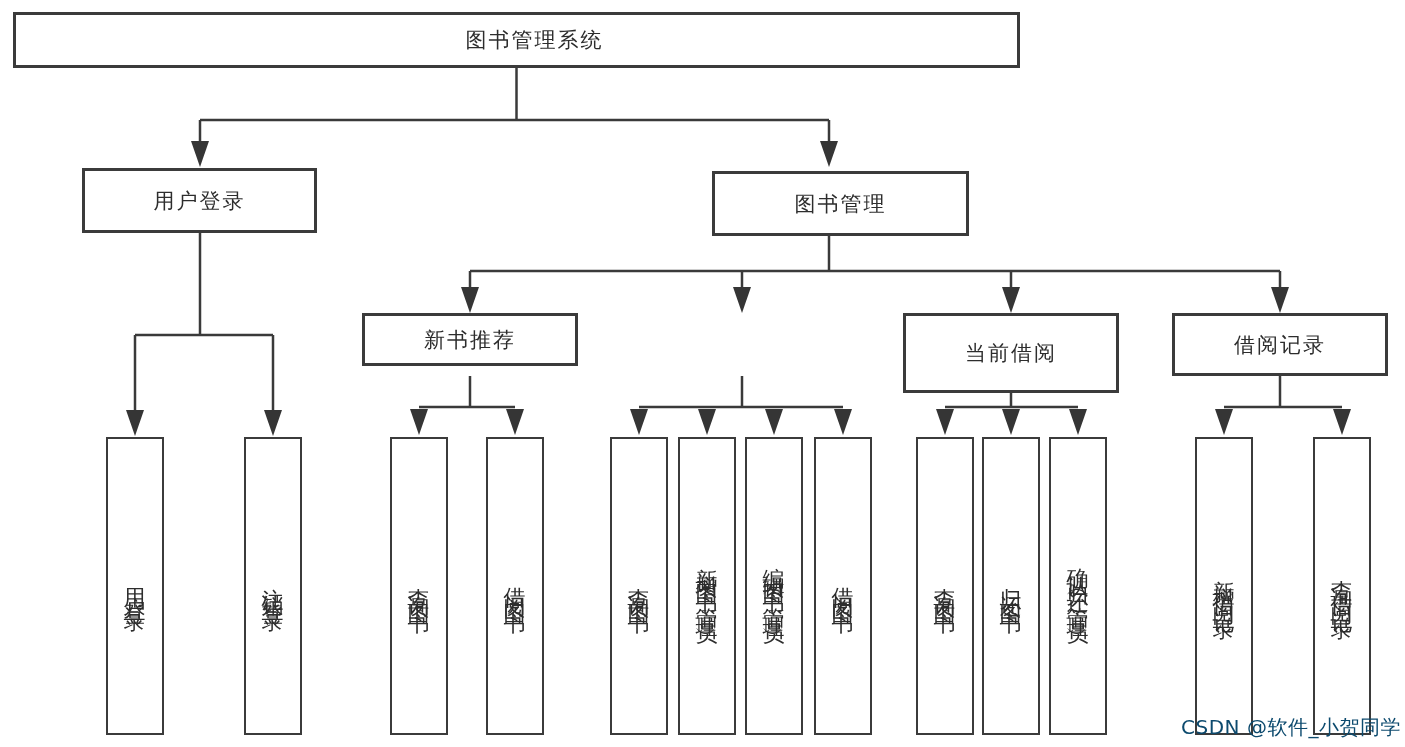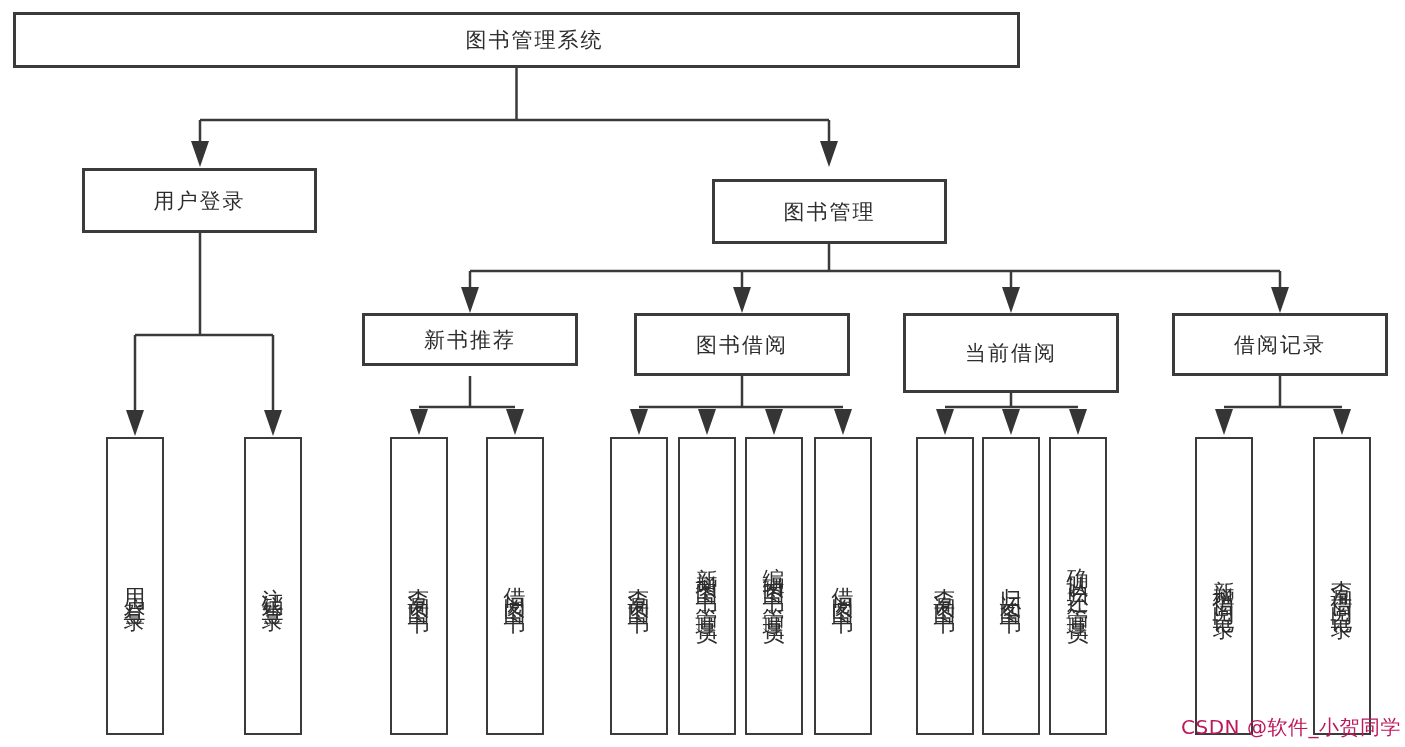--- a/index.html
+++ b/index.html
@@ -26,21 +26,21 @@
     text-orientation:mixed;
     font-size:22px;
     line-height:1.05;
     letter-spacing:8px;
     color:#2d2d2d;
   }
   .watermark {
     position:absolute; z-index:5;
     left:1181px; top:714px;
     font-size:20px; letter-spacing:0.5px;
-    color:#be185d;
+    color:#0c4a6e;
     white-space:nowrap;
   }
 </style>
 </head>
 <body>
 
 <div class="canvas">
 
   <svg class="connectors" width="1405" height="747" viewBox="0 0 1405 747">
 
@@ -107,29 +107,26 @@
     </g>
   </svg>
 
   <div class="node h" style="left:13px; top:12px; width:1007px; height:56px;padding-left:36px;">
     <span>图书管理系统</span>
   </div>
 
   <div class="node h" style="left:82px; top:168px; width:235px; height:65px;">
     <span>用户登录</span>
   </div>
-  <div class="node h" style="left:712px; top:179px; width:235px; height:65px;">
+  <div class="node h" style="left:712px; top:171px; width:257px; height:65px;">
     <span>图书管理</span>
   </div>
 
   <div class="node h" style="left:362px; top:313px; width:216px; height:53px;">
     <span>新书推荐</span>
-  </div>
-  <div class="node h" style="left:634px; top:313px; width:216px; height:63px;">
-    <span>图书借阅</span>
   </div>
   <div class="node h" style="left:903px; top:313px; width:216px; height:80px;">
     <span>当前借阅</span>
   </div>
   <div class="node h" style="left:1172px; top:313px; width:216px; height:63px;">
     <span>借阅记录</span>
   </div>
 
   <div class="node leaf" style="left:106px; top:437px; width:58px; height:298px;">
     <span class="vtext">用户登录</span>

